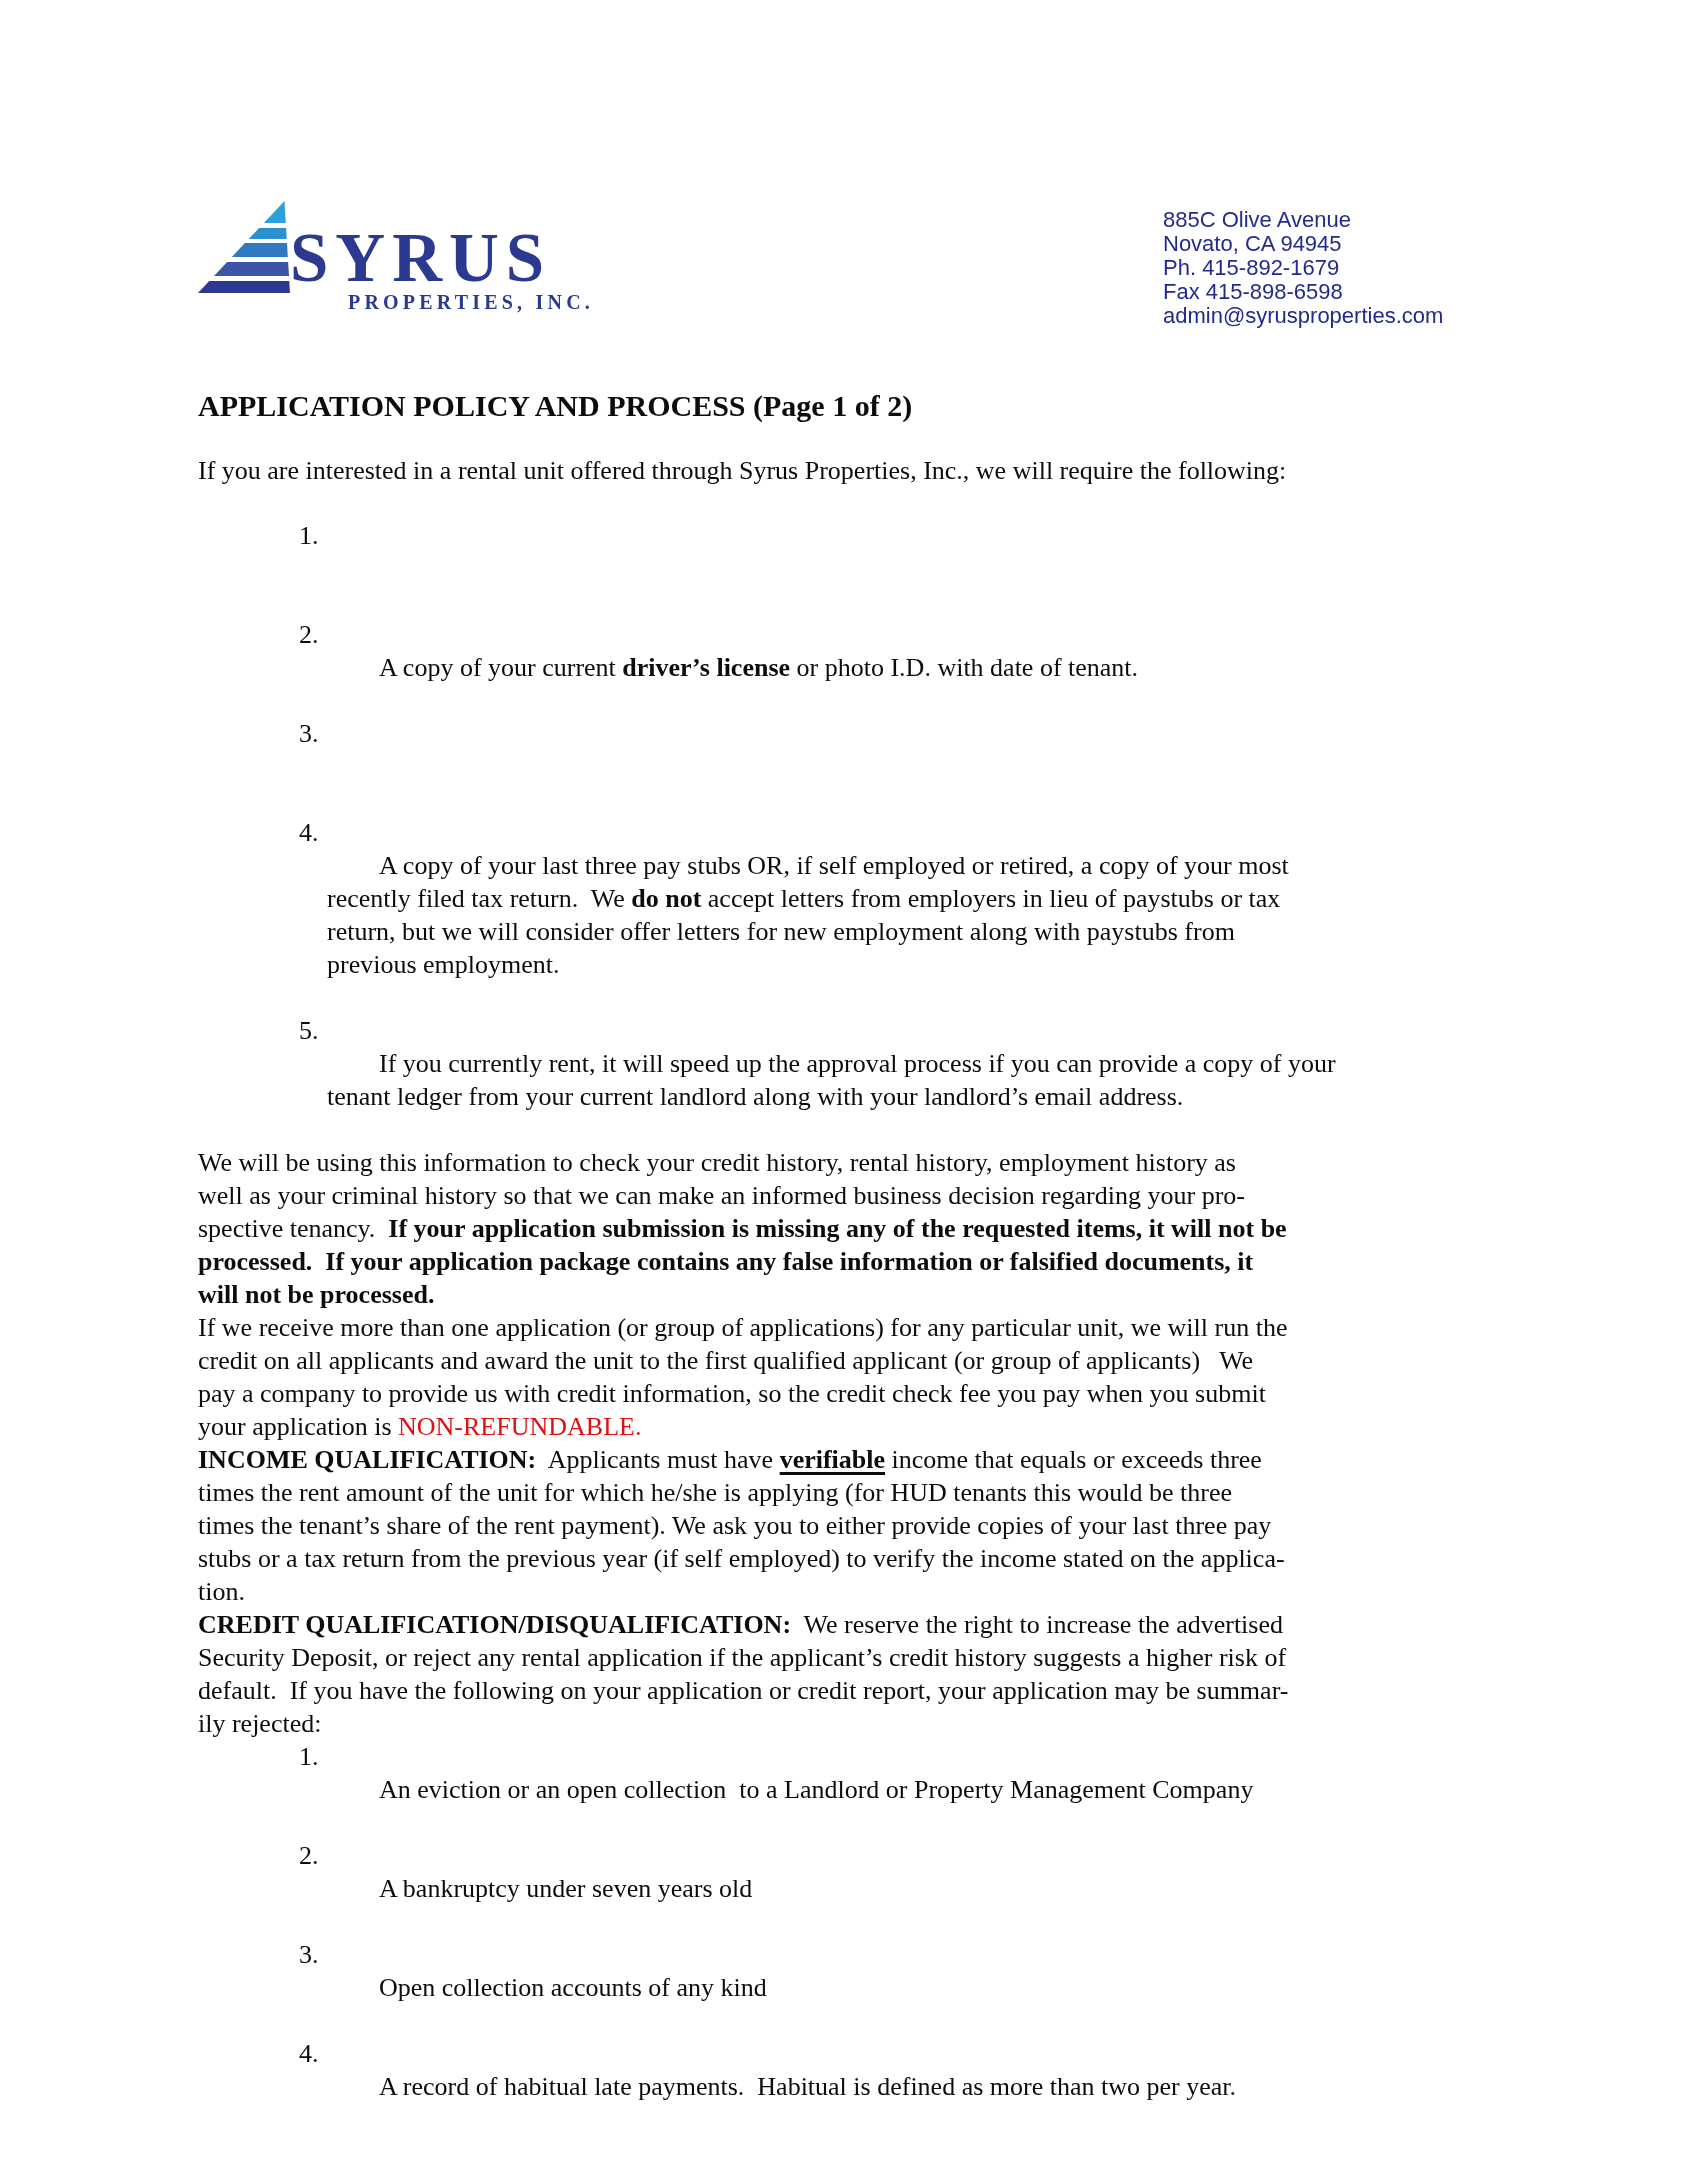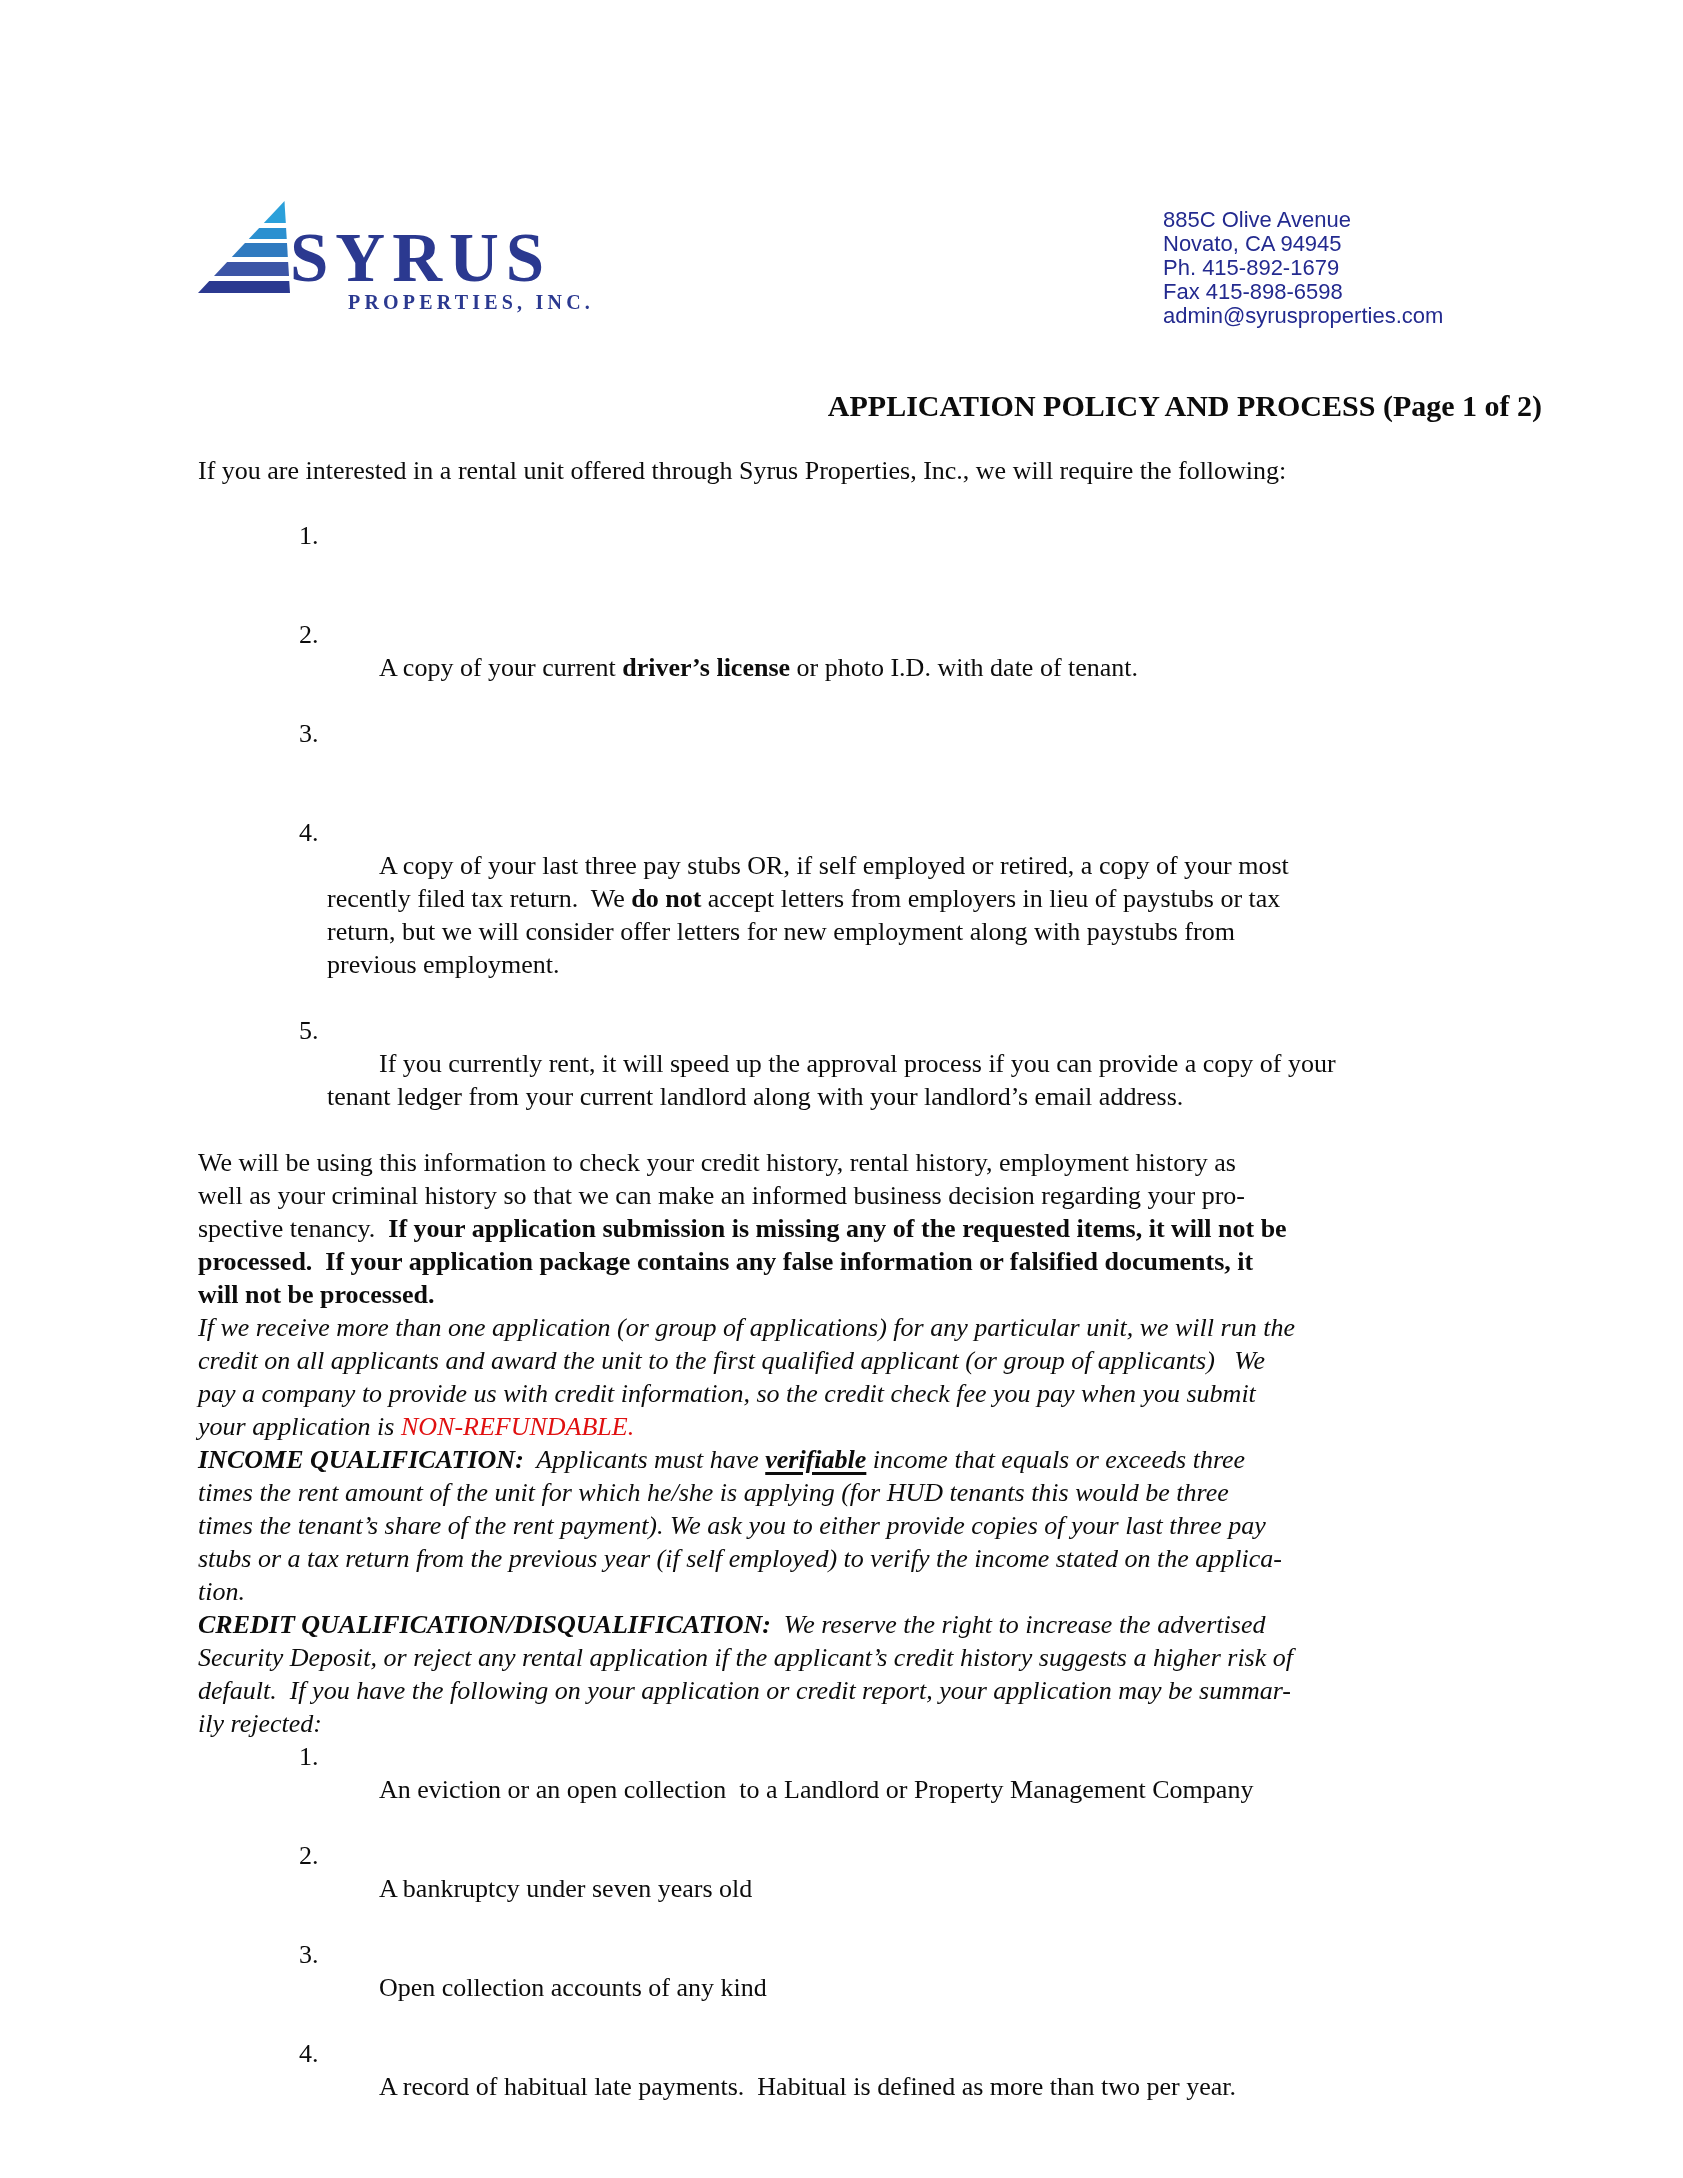--- a/index.html
+++ b/index.html
@@ -58,24 +58,24 @@
   }
 
   
   .content{
     position:absolute;left:198px;top:389px;width:1344px;
     font-size:26px;line-height:33px;
   }
   .doc-title{
     margin:0 0 32px 0;
     font-size:30px;line-height:33px;font-weight:700;
-    text-align:right;white-space:pre-wrap;
+    text-align:left;white-space:pre-wrap;
   }
   p.para{margin:0;white-space:pre-wrap;}
-  .mt{margin-top:31px;font-style:italic;}
+  .mt{margin-top:31px;}
   .mt-s{margin-top:30px;}
   ol.numlist{
     margin:32px 0 0 0;padding:0 0 0 129px;
     list-style:none;
   }
   ol.numlist.tight{margin-top:0;}
   ol.numlist li{
     position:relative;white-space:pre-wrap;
   }
   ol.numlist li .num{

